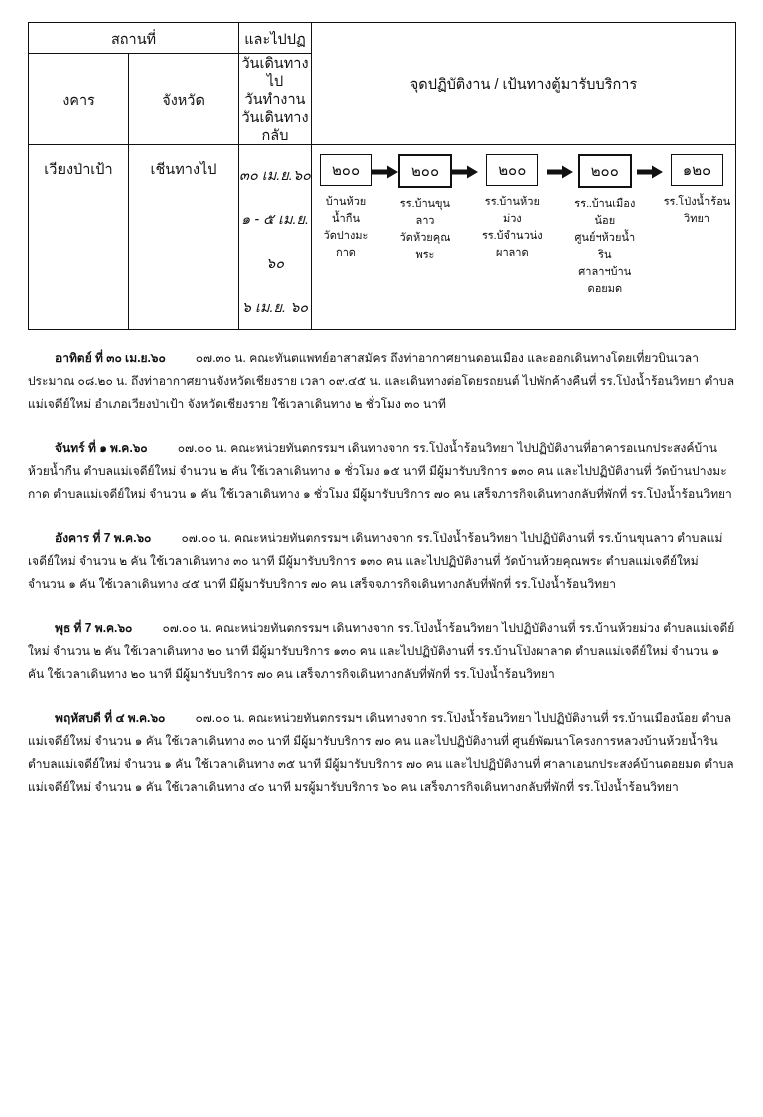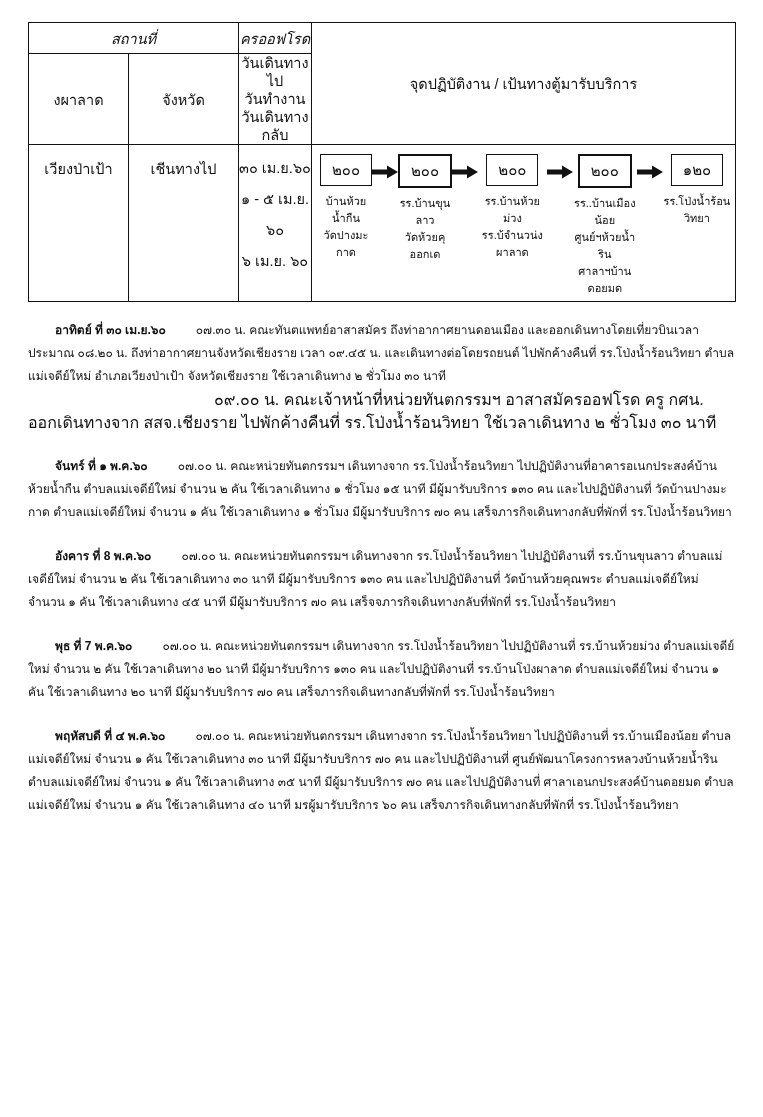--- a/index.html
+++ b/index.html
@@ -23,35 +23,36 @@
     border-collapse: collapse;
     table-layout: fixed;
   }
   table.sched td {
     border: 1.5px solid #111;
     text-align: center;
     vertical-align: middle;
     padding: 0;
     font-size: 14.5px;
   }
-  td.h-top { height: 30px; font-size: 15px; font-style: italic; }
+  td.h-top { height: 30px; font-size: 15px; }
   td.h-sub { height: 54px; margin-top: 29px; }
   .pre { white-space: pre-line; }
   .dur-sub { font-size: 13.5px; line-height: 18px; }
   td.op-head { font-size: 15px; }
   tr.data-row td { height: 102px; vertical-align: top; margin-left: 36px; }
   .place-cell { padding-top: 12px !important; font-size: 14.5px; }
-  .dates-cell { padding-top: 8px !important; font-size: 13.5px; line-height: 31px; }
+  .dates-cell { padding-top: 8px !important; font-size: 13.5px; line-height: 44px; font-style: italic; }
 
   
   .stations {
     display: flex;
     justify-content: space-between;
     align-items: flex-start;
     padding: 9px 4px 4px 8px;
+    font-family: Liberation Serif, serif;
   }
   .station { display: flex; flex-direction: column; align-items: center; }
   .target-box {
     width: 50px; height: 30px;
     border: 1.5px solid #111;
     display: flex; align-items: center; justify-content: center;
     font-size: 15px;
   }
   .target-box.thick { border-width: 2.5px; }
   .station-label {
@@ -88,25 +89,25 @@
   <table class="sched">
     <colgroup>
       <col style="width:100px">
         <col style="width:110px">
         <col style="width:73px">
         <col style="width:424px">
     </colgroup>
     <tbody>
         <tr>
       <td class="h-top" colspan="2">สถานที่</td>
-      <td class="h-top">ครออฟโรด</td>
+      <td class="h-top">และไปปฏ</td>
       <td class="op-head" rowspan="2">จุดปฏิบัติงาน / เป้นทางตู้มารับบริการ</td>
     </tr>
     <tr>
-      <td class="h-sub">งผาลาด</td>
+      <td class="h-sub">งคาร</td>
       <td class="h-sub">จังหวัด</td>
       <td class="h-sub dur-sub pre">วันเดินทางไป
 วันทำงาน
 วันเดินทางกลับ</td>
     </tr>
     <tr class="data-row">
       <td class="place-cell">เวียงป่าเป้า</td>
       <td class="place-cell">เชีนทางไป</td>
       <td class="dates-cell pre">๓๐ เม.ย.๖๐
 ๑ - ๕ เม.ย. ๖๐
@@ -122,21 +123,21 @@
 
           <span class="arrow">
             <svg width="26" height="14" viewBox="0 0 26 14">
                   <polygon points="0,4.5 15,4.5 15,0.5 26,7 15,13.5 15,9.5 0,9.5" fill="#111"></polygon>
                 </svg>
           </span>
 
           <div class="station">
             <div class="target-box thick">๒๐๐</div>
             <div class="station-label">รร.บ้านขุนลาว
-วัดห้วยคุออกเด</div>
+วัดห้วยคุณพระ</div>
           </div>
 
           <span class="arrow">
             <svg width="26" height="14" viewBox="0 0 26 14">
                   <polygon points="0,4.5 15,4.5 15,0.5 26,7 15,13.5 15,9.5 0,9.5" fill="#111"></polygon>
                 </svg>
           </span>
 
           <div class="station">
             <div class="target-box">๒๐๐</div>
@@ -170,30 +171,27 @@
 
         </div>
       </td>
     </tr>
   </tbody>
     </table>
 
   <p class="day-para first">
     <span class="day-name">อาทิตย์ ที่ ๓๐ เม.ย.๖๐</span><span>๐๗.๓๐ น. คณะทันตแพทย์อาสาสมัคร ถึงท่าอากาศยานดอนเมือง และออกเดินทางโดยเที่ยวบินเวลาประมาณ ๐๘.๒๐ น. ถึงท่าอากาศยานจังหวัดเชียงราย เวลา ๐๙.๔๕ น. และเดินทางต่อโดยรถยนต์ ไปพักค้างคืนที่ รร.โป่งน้ำร้อนวิทยา ตำบลแม่เจดีย์ใหม่ อำเภอเวียงป่าเป้า จังหวัดเชียงราย ใช้เวลาเดินทาง ๒ ชั่วโมง ๓๐ นาที</span>
   </p>
-  <p class="cont-para">
-    <span>๐๙.๐๐ น. คณะเจ้าหน้าที่หน่วยทันตกรรมฯ อาสาสมัครออฟโรด ครู กศน. ออกเดินทางจาก สสจ.เชียงราย ไปพักค้างคืนที่ รร.โป่งน้ำร้อนวิทยา ใช้เวลาเดินทาง ๒ ชั่วโมง ๓๐ นาที</span>
-  </p>
 
   <p class="day-para">
     <span class="day-name">จันทร์ ที่ ๑ พ.ค.๖๐</span><span>๐๗.๐๐ น. คณะหน่วยทันตกรรมฯ เดินทางจาก รร.โป่งน้ำร้อนวิทยา ไปปฏิบัติงานที่อาคารอเนกประสงค์บ้านห้วยน้ำกืน ตำบลแม่เจดีย์ใหม่ จำนวน ๒ คัน ใช้เวลาเดินทาง ๑ ชั่วโมง ๑๕ นาที มีผู้มารับบริการ ๑๓๐ คน และไปปฏิบัติงานที่ วัดบ้านปางมะกาด ตำบลแม่เจดีย์ใหม่ จำนวน ๑ คัน ใช้เวลาเดินทาง ๑ ชั่วโมง มีผู้มารับบริการ ๗๐ คน เสร็จภารกิจเดินทางกลับที่พักที่ รร.โป่งน้ำร้อนวิทยา</span>
   </p>
 
   <p class="day-para">
-    <span class="day-name">อังคาร ที่ 8 พ.ค.๖๐</span><span>๐๗.๐๐ น. คณะหน่วยทันตกรรมฯ เดินทางจาก รร.โป่งน้ำร้อนวิทยา ไปปฏิบัติงานที่ รร.บ้านขุนลาว ตำบลแม่เจดีย์ใหม่ จำนวน ๒ คัน ใช้เวลาเดินทาง ๓๐ นาที มีผู้มารับบริการ ๑๓๐ คน และไปปฏิบัติงานที่ วัดบ้านห้วยคุณพระ ตำบลแม่เจดีย์ใหม่ จำนวน ๑ คัน ใช้เวลาเดินทาง ๔๕ นาที มีผู้มารับบริการ ๗๐ คน เสร็จจภารกิจเดินทางกลับที่พักที่ รร.โป่งน้ำร้อนวิทยา</span>
+    <span class="day-name">อังคาร ที่ 7 พ.ค.๖๐</span><span>๐๗.๐๐ น. คณะหน่วยทันตกรรมฯ เดินทางจาก รร.โป่งน้ำร้อนวิทยา ไปปฏิบัติงานที่ รร.บ้านขุนลาว ตำบลแม่เจดีย์ใหม่ จำนวน ๒ คัน ใช้เวลาเดินทาง ๓๐ นาที มีผู้มารับบริการ ๑๓๐ คน และไปปฏิบัติงานที่ วัดบ้านห้วยคุณพระ ตำบลแม่เจดีย์ใหม่ จำนวน ๑ คัน ใช้เวลาเดินทาง ๔๕ นาที มีผู้มารับบริการ ๗๐ คน เสร็จจภารกิจเดินทางกลับที่พักที่ รร.โป่งน้ำร้อนวิทยา</span>
   </p>
 
   <p class="day-para">
     <span class="day-name">พุธ ที่ 7 พ.ค.๖๐</span><span>๐๗.๐๐ น. คณะหน่วยทันตกรรมฯ เดินทางจาก รร.โป่งน้ำร้อนวิทยา ไปปฏิบัติงานที่ รร.บ้านห้วยม่วง ตำบลแม่เจดีย์ใหม่ จำนวน ๒ คัน ใช้เวลาเดินทาง ๒๐ นาที มีผู้มารับบริการ ๑๓๐ คน และไปปฏิบัติงานที่ รร.บ้านโป่งผาลาด ตำบลแม่เจดีย์ใหม่ จำนวน ๑ คัน ใช้เวลาเดินทาง ๒๐ นาที มีผู้มารับบริการ ๗๐ คน เสร็จภารกิจเดินทางกลับที่พักที่ รร.โป่งน้ำร้อนวิทยา</span>
   </p>
 
   <p class="day-para">
     <span class="day-name">พฤหัสบดี ที่ ๔ พ.ค.๖๐</span><span>๐๗.๐๐ น. คณะหน่วยทันตกรรมฯ เดินทางจาก รร.โป่งน้ำร้อนวิทยา ไปปฏิบัติงานที่ รร.บ้านเมืองน้อย ตำบลแม่เจดีย์ใหม่ จำนวน ๑ คัน ใช้เวลาเดินทาง ๓๐ นาที มีผู้มารับบริการ ๗๐ คน และไปปฏิบัติงานที่ ศูนย์พัฒนาโครงการหลวงบ้านห้วยน้ำริน ตำบลแม่เจดีย์ใหม่ จำนวน ๑ คัน ใช้เวลาเดินทาง ๓๕ นาที มีผู้มารับบริการ ๗๐ คน และไปปฏิบัติงานที่ ศาลาเอนกประสงค์บ้านดอยมด ตำบลแม่เจดีย์ใหม่ จำนวน ๑ คัน ใช้เวลาเดินทาง ๔๐ นาที มรผู้มารับบริการ ๖๐ คน เสร็จภารกิจเดินทางกลับที่พักที่ รร.โป่งน้ำร้อนวิทยา</span>
   </p>
 

